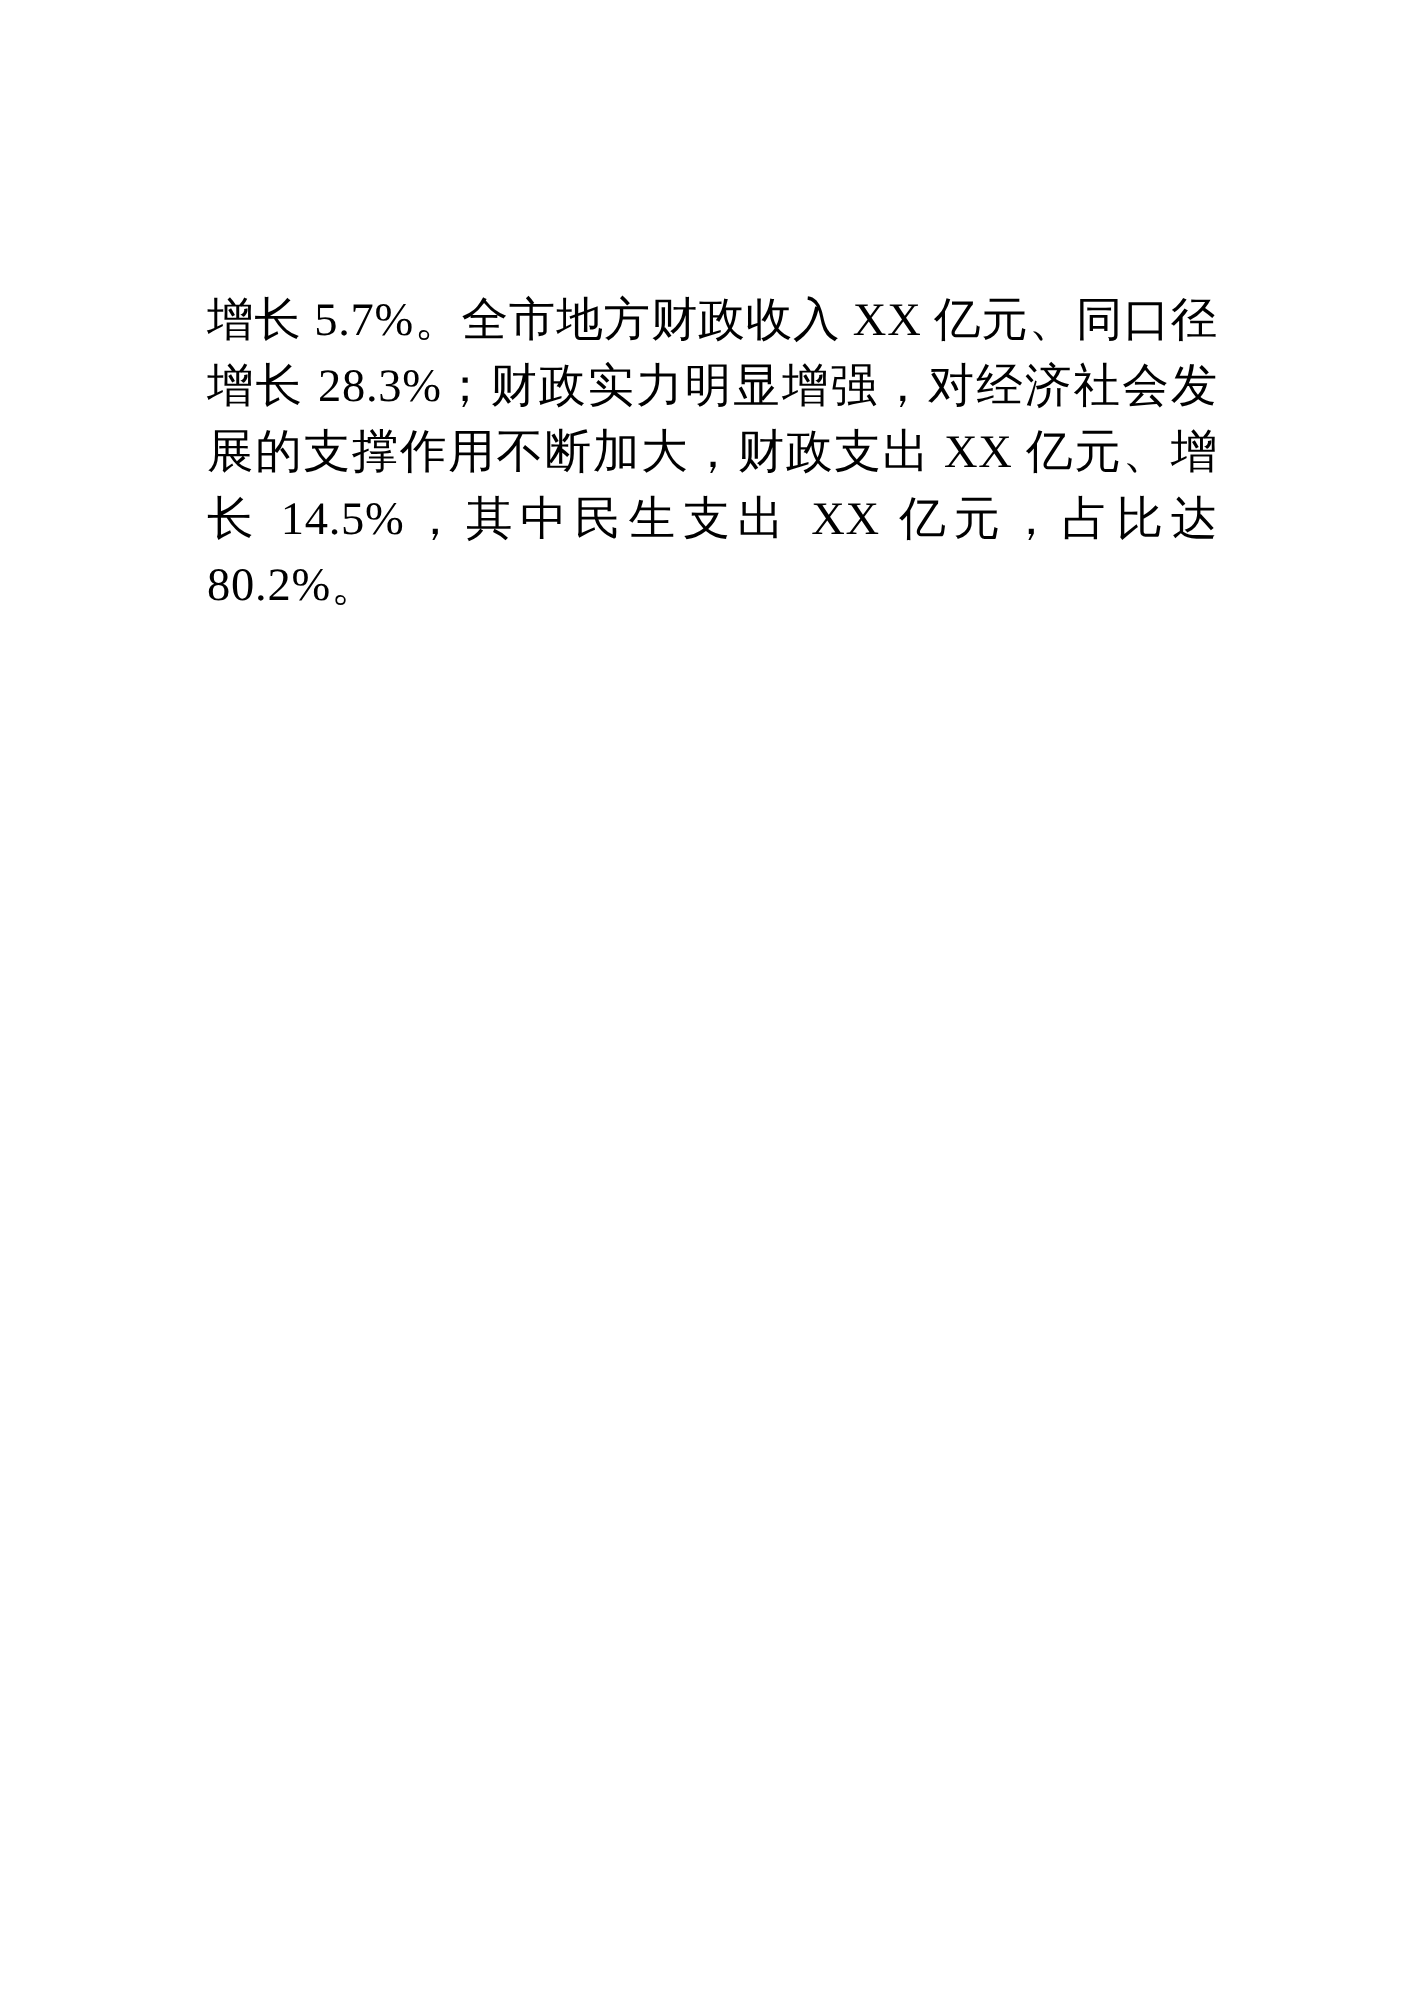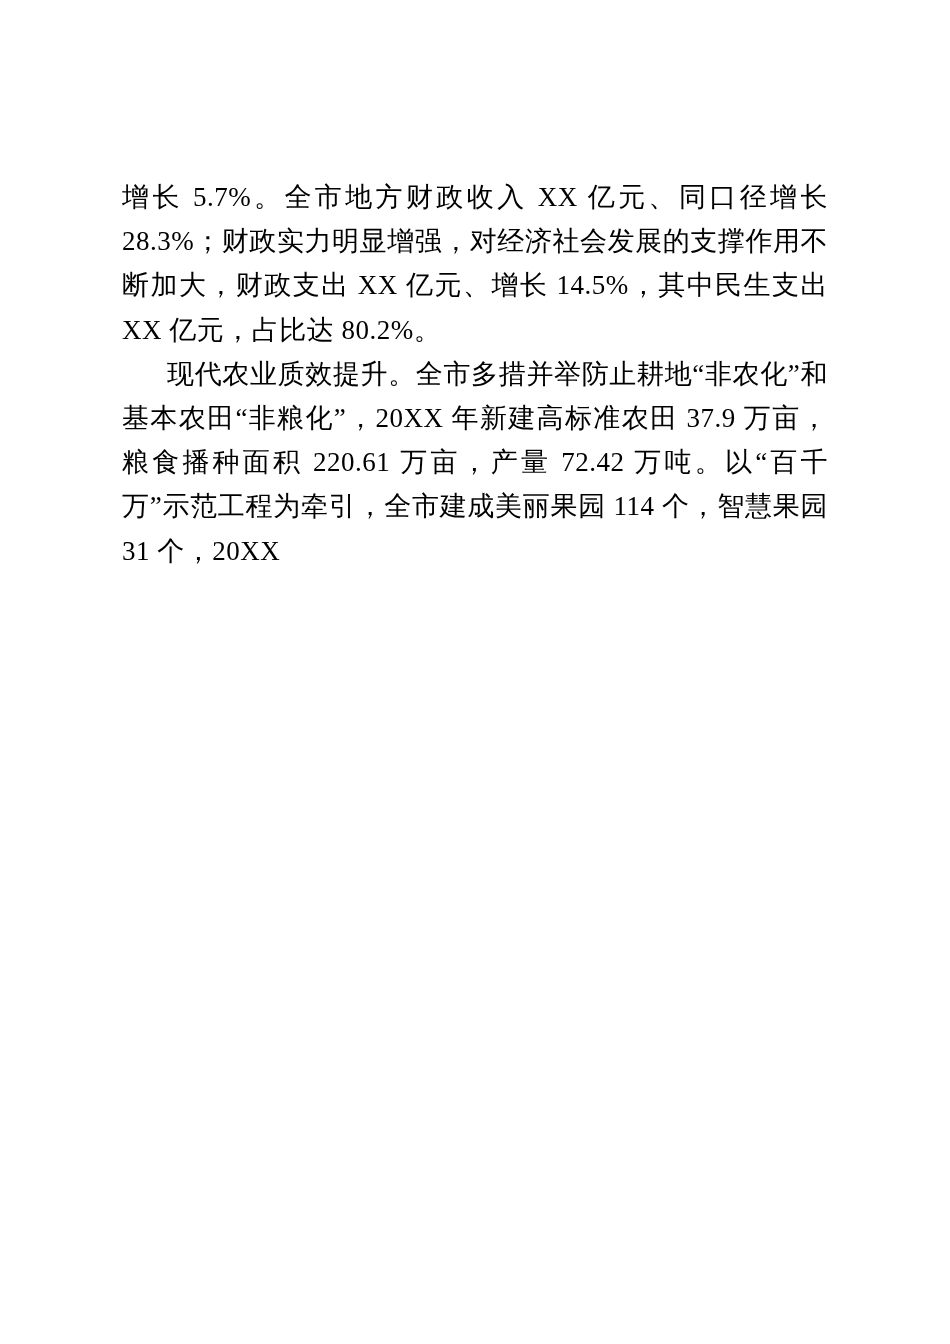--- a/index.html
+++ b/index.html
@@ -23,35 +23,34 @@
     background: #ffffff;
   }
   .doc-body {
     position: absolute;
     left: 122px;
     top: 175px;
     width: 706px;
     color: #000000;
   }
   .para {
-    margin: 0;
+    margin: 16px;
     padding: 0;
-    font-size: 27px;
+    font-size: 31px;
     line-height: 44.2px;
     text-align: justify;
     text-justify: inter-ideograph;
     letter-spacing: 0.5px;
     color: #000000;
     font-family: Liberation Serif, serif;
   }
   .para.indent {
     text-indent: 45px;
   }
 </style>
 </head>
 <body style="background: rgb(255, 255, 255);">
 
 <div class="page">
   <div class="doc-body">
     <p class="para" style="color: rgb(0, 0, 0);">增长 5.7%。全市地方财政收入 XX 亿元、同口径增长 28.3%；财政实力明显增强，对经济社会发展的支撑作用不断加大，财政支出 XX 亿元、增长 14.5%，其中民生支出 XX 亿元，占比达 80.2%。</p>
-    <p class="para indent" style="color: rgb(0, 0, 0);">现代农业质效提升。全市多措并举防止耕地“非农化”和基本农田“非粮化”，20XX 年新建高标准农田 37.9 万亩，粮食播种面积 220.61 万亩，产量 72.42 万吨。以“百千万”示范工程为牵引，全市建成美丽果园 114 个，智慧果园 31 个，20XX</p>
   </div>
 </div>
 
 </body></html>

